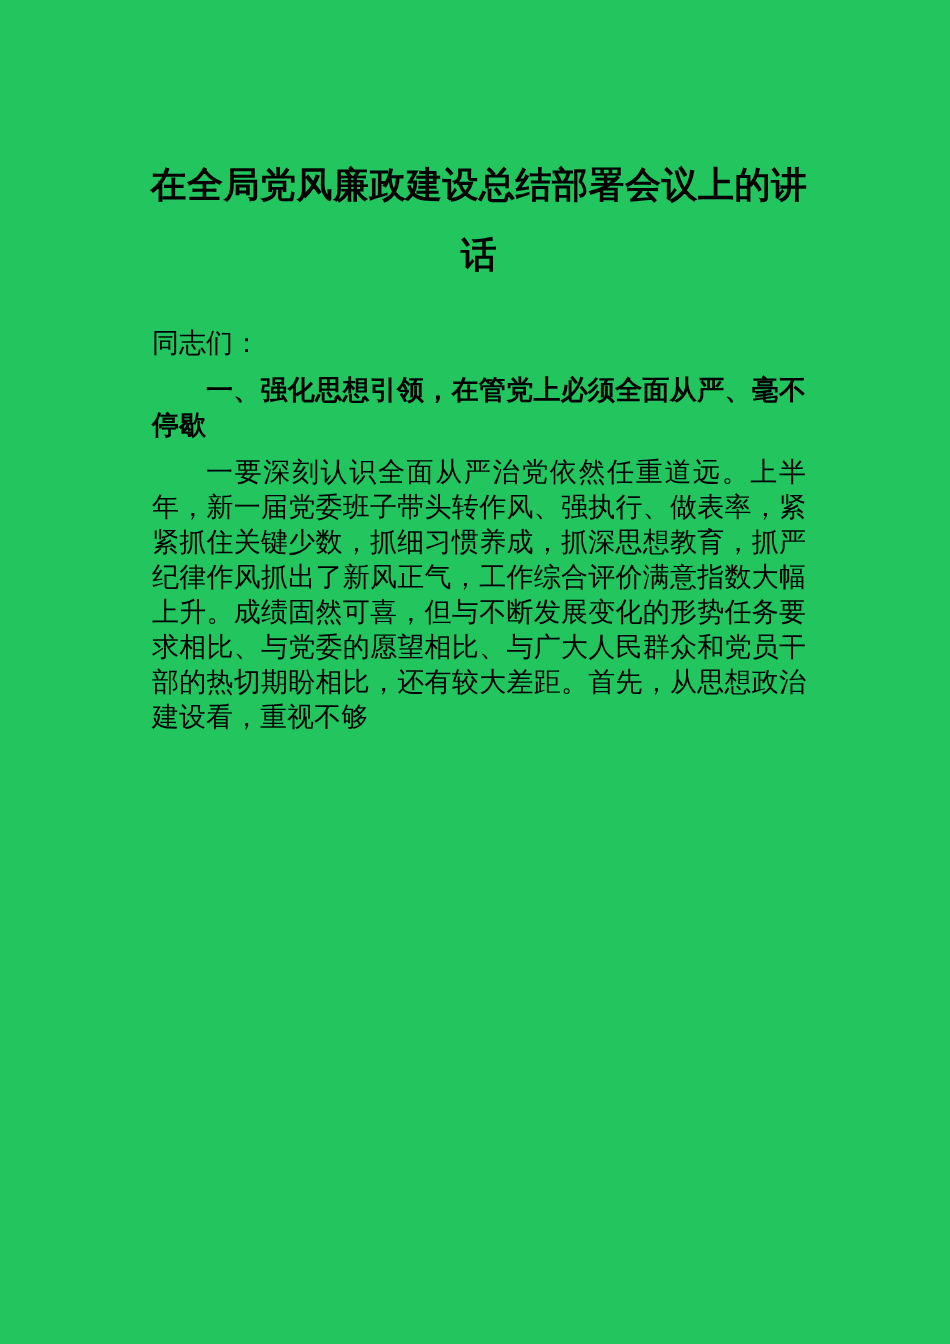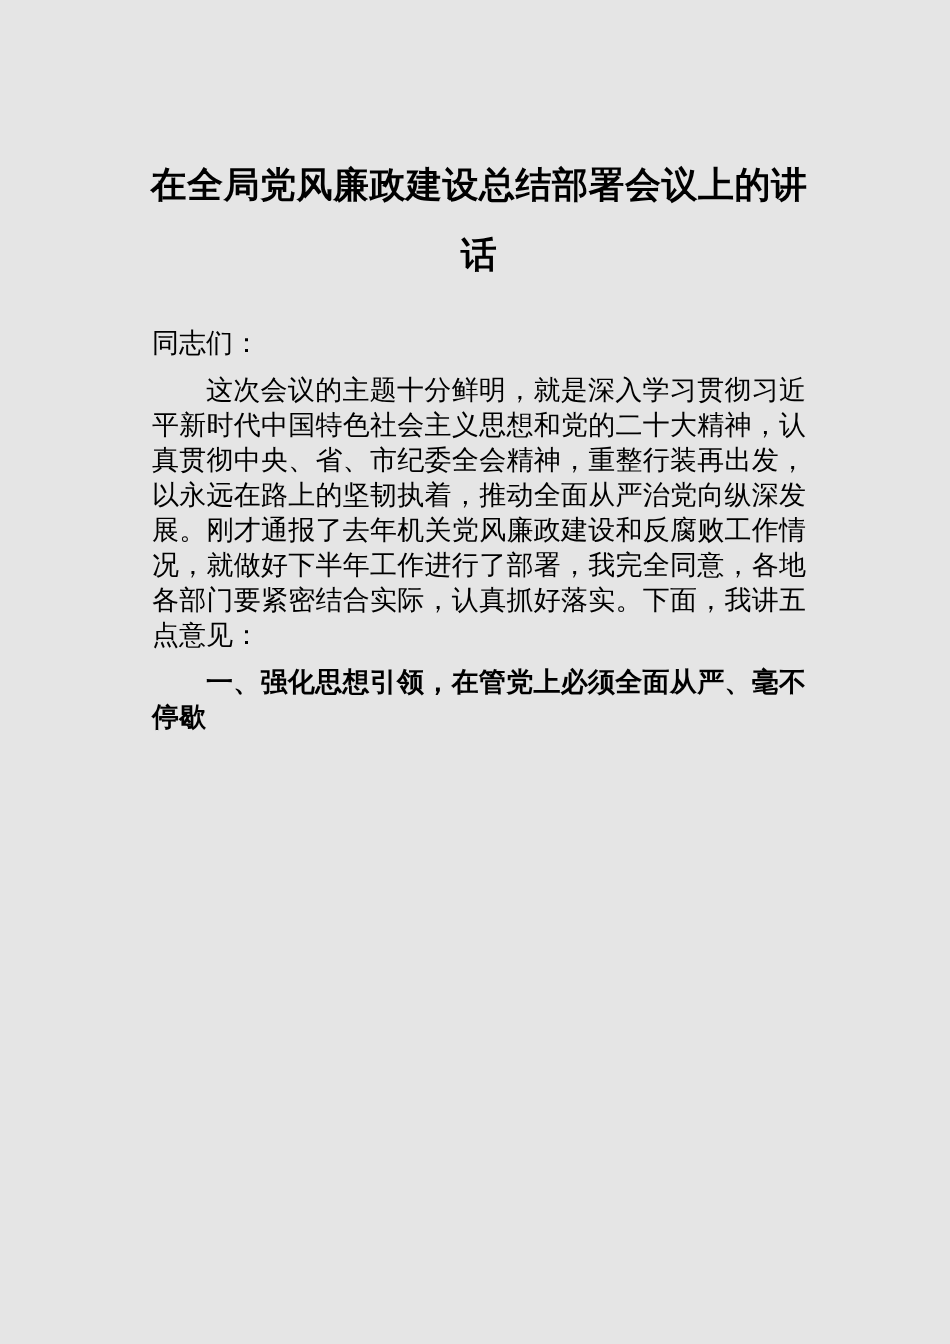--- a/index.html
+++ b/index.html
@@ -5,21 +5,21 @@
   html, body {
     margin: 0;
     padding: 0;
     background: #ffffff;
   }
   .page {
     position: relative;
     width: 950px;
     height: 1344px;
     margin: 0 auto;
-    background: #e5e5e5;
+    background: #22c55e;
     overflow: hidden;
     box-sizing: border-box;
     padding: 150px 132px 0 140px;
     font-family: Liberation Sans, sans-serif;
     color: #000000;
   }
   .doc-title {
     margin: 0 0 36px 0;
     font-size: 36px;
     font-weight: bold;
@@ -48,19 +48,19 @@
 </style>
 </head>
 <body>
 
 <div class="page">
   <h1 class="doc-title">在全局党风廉政建设总结部署会议上的讲话</h1>
 
   <div class="doc-body">
     <p class="para salutation">同志们：</p>
 
-    <p class="para">这次会议的主题十分鲜明，就是深入学习贯彻习近平新时代中国特色社会主义思想和党的二十大精神，认真贯彻中央、省、市纪委全会精神，重整行装再出发，以永远在路上的坚韧执着，推动全面从严治党向纵深发展。刚才通报了去年机关党风廉政建设和反腐败工作情况，就做好下半年工作进行了部署，我完全同意，各地各部门要紧密结合实际，认真抓好落实。下面，我讲五点意见：</p>
 
     <p class="para heading">一、强化思想引领，在管党上必须全面从严、毫不停歇</p>
 
 
+    <p class="para">一要深刻认识全面从严治党依然任重道远。上半年，新一届党委班子带头转作风、强执行、做表率，紧紧抓住关键少数，抓细习惯养成，抓深思想教育，抓严纪律作风抓出了新风正气，工作综合评价满意指数大幅上升。成绩固然可喜，但与不断发展变化的形势任务要求相比、与党委的愿望相比、与广大人民群众和党员干部的热切期盼相比，还有较大差距。首先，从思想政治建设看，重视不够</p>
   </div>
 </div>
 
 </body></html>

